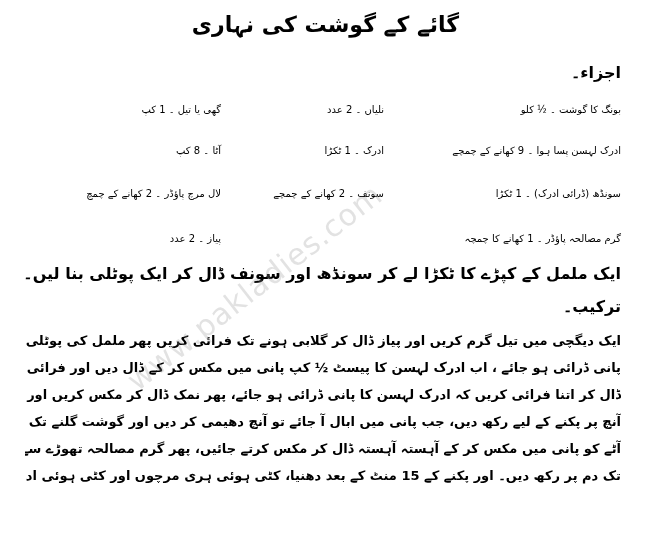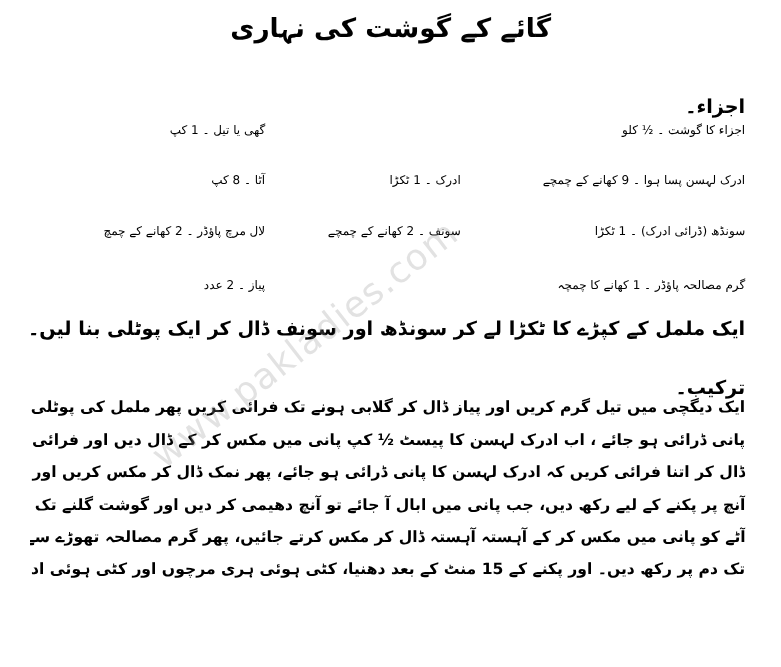--- a/index.html
+++ b/index.html
@@ -32,21 +32,20 @@
       font-weight: bold;
       line-height: 30px;
     }
     .section-heading {
       position: absolute;
       right: 30px;
       direction: rtl;
       font-size: 16px;
       font-weight: bold;
       line-height: 22px;
-      margin-top: 16px;
     }
     .heading-ingredients { top: 62px; }
     .heading-method { top: 296px; }
 
     .ing-row {
       position: absolute;
       left: 0;
       width: 651px;
       height: 26px;
       direction: rtl;
@@ -112,21 +111,22 @@
 <body>
 
 <div class="page">
 
   <div class="title">گائے کے گوشت کی نہاری</div>
 
   <div class="section-heading heading-ingredients">اجزاء۔</div>
 
   <div>
     <div class="ing-row" style="top:98px;">
-      <span class="ing-cell col-1">اجزاء کا گوشت ۔ ½ کلو</span>
+      <span class="ing-cell col-1">بونگ کا گوشت ۔ ½ کلو</span>
+      <span class="ing-cell col-2">نلیاں ۔ 2 عدد</span>
       <span class="ing-cell col-3">گھی یا تیل ۔ 1 کپ</span>
     </div>
     <div class="ing-row" style="top:139px;">
       <span class="ing-cell col-1">ادرک لہسن پسا ہوا ۔ 9 کھانے کے چمچے</span>
       <span class="ing-cell col-2">ادرک ۔ 1 ٹکڑا</span>
       <span class="ing-cell col-3">آٹا ۔ 8 کپ</span>
     </div>
     <div class="ing-row" style="top:182px;">
       <span class="ing-cell col-1">سونڈھ (ڈرائی ادرک) ۔ 1 ٹکڑا</span>
       <span class="ing-cell col-2">سونف ۔ 2 کھانے کے چمچے</span>

